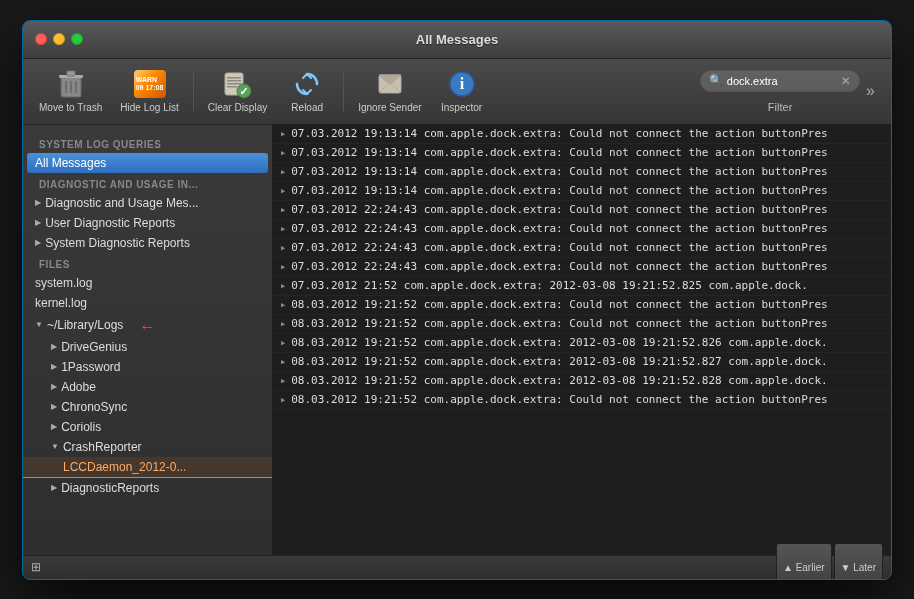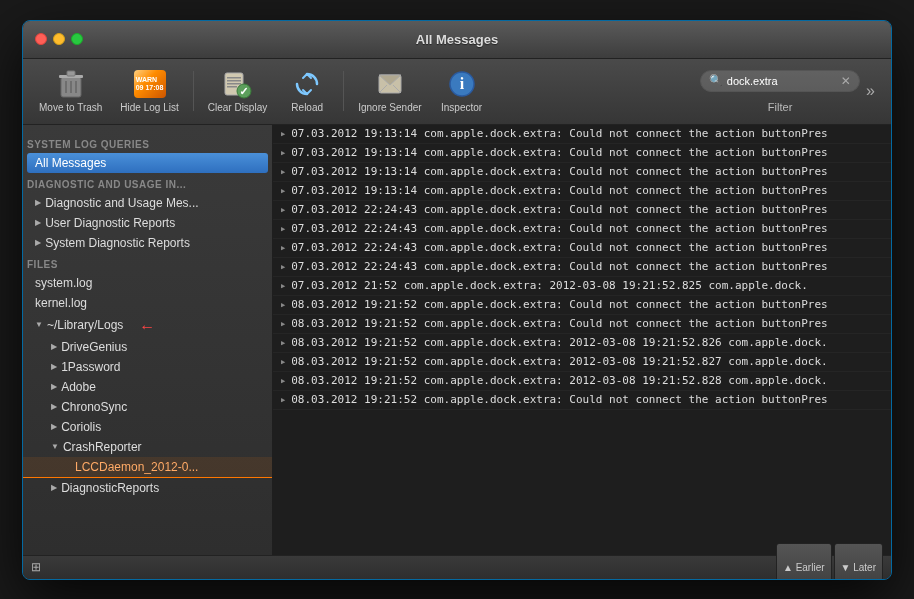--- a/index.html
+++ b/index.html
@@ -154,21 +154,21 @@
       overflow-x: hidden;
       padding: 8px 0;
     }
     .sidebar::-webkit-scrollbar { width: 6px; }
     .sidebar::-webkit-scrollbar-track { background: #2e2e2e; }
     .sidebar::-webkit-scrollbar-thumb { background: #555; border-radius: 3px; }
     .sidebar-section-header {
       font-size: 10px;
       font-weight: 700;
       color: #888;
-      padding: 6px 4px 3px;
+      padding: 6px 16px 3px;
       letter-spacing: 0.5px;
       text-transform: uppercase;
     }
     .sidebar-item {
       display: flex;
       align-items: center;
       padding: 3px 12px;
       font-size: 12px;
       color: #ddd;
       cursor: pointer;
@@ -436,21 +436,21 @@
         <span>ChronoSync</span>
       </div>
       <div class="sidebar-item" style="padding-left:28px;">
         <span class="triangle">▶</span>
         <span>Coriolis</span>
       </div>
       <div class="sidebar-item" style="padding-left:28px;">
         <span class="triangle">▼</span>
         <span>CrashReporter</span>
       </div>
-      <div class="sidebar-item" style="padding-left:52px; border-bottom:1px solid #ff7700; background:rgba(255,120,0,0.1);">
+      <div class="sidebar-item" style="padding-left:40px; border-bottom:1px solid #ff7700; background:rgba(255,120,0,0.1);">
         <span style="color:#ffaa66;">LCCDaemon_2012-0...</span>
       </div>
       <div class="sidebar-item" style="padding-left:28px;">
         <span class="triangle">▶</span>
         <span>DiagnosticReports</span>
       </div>
     </div>
 
     <div class="log-content">
 

